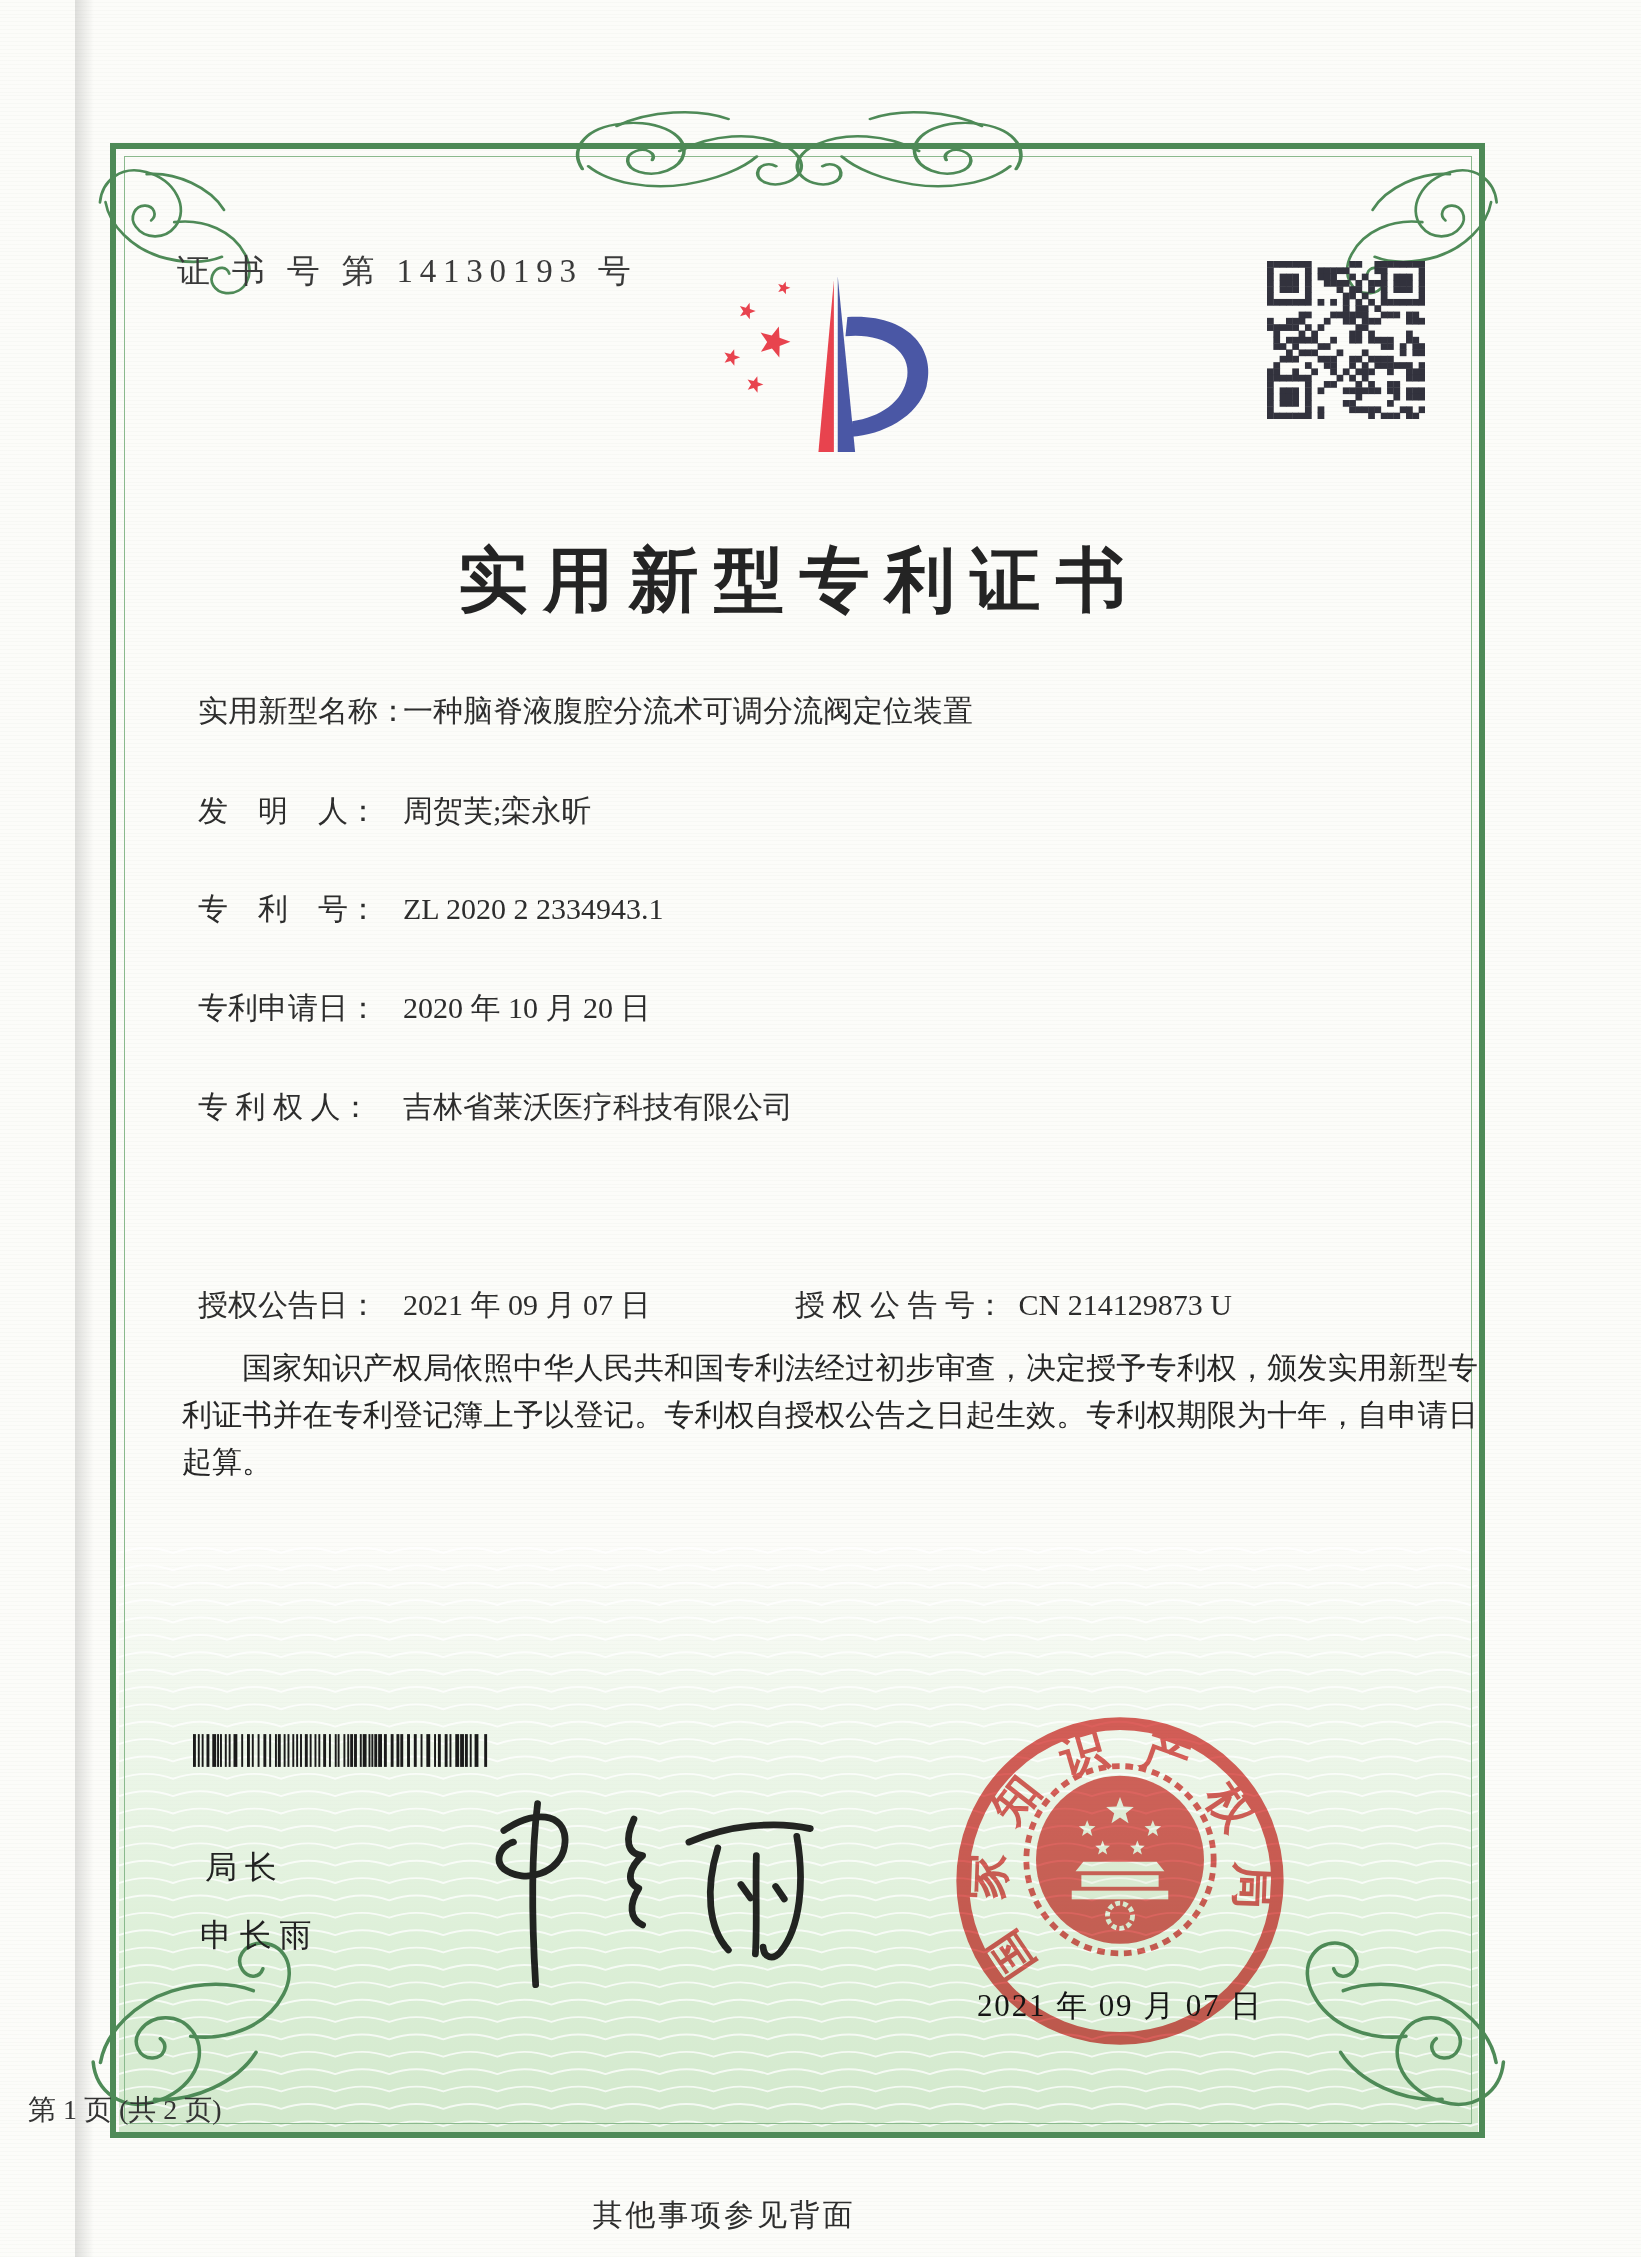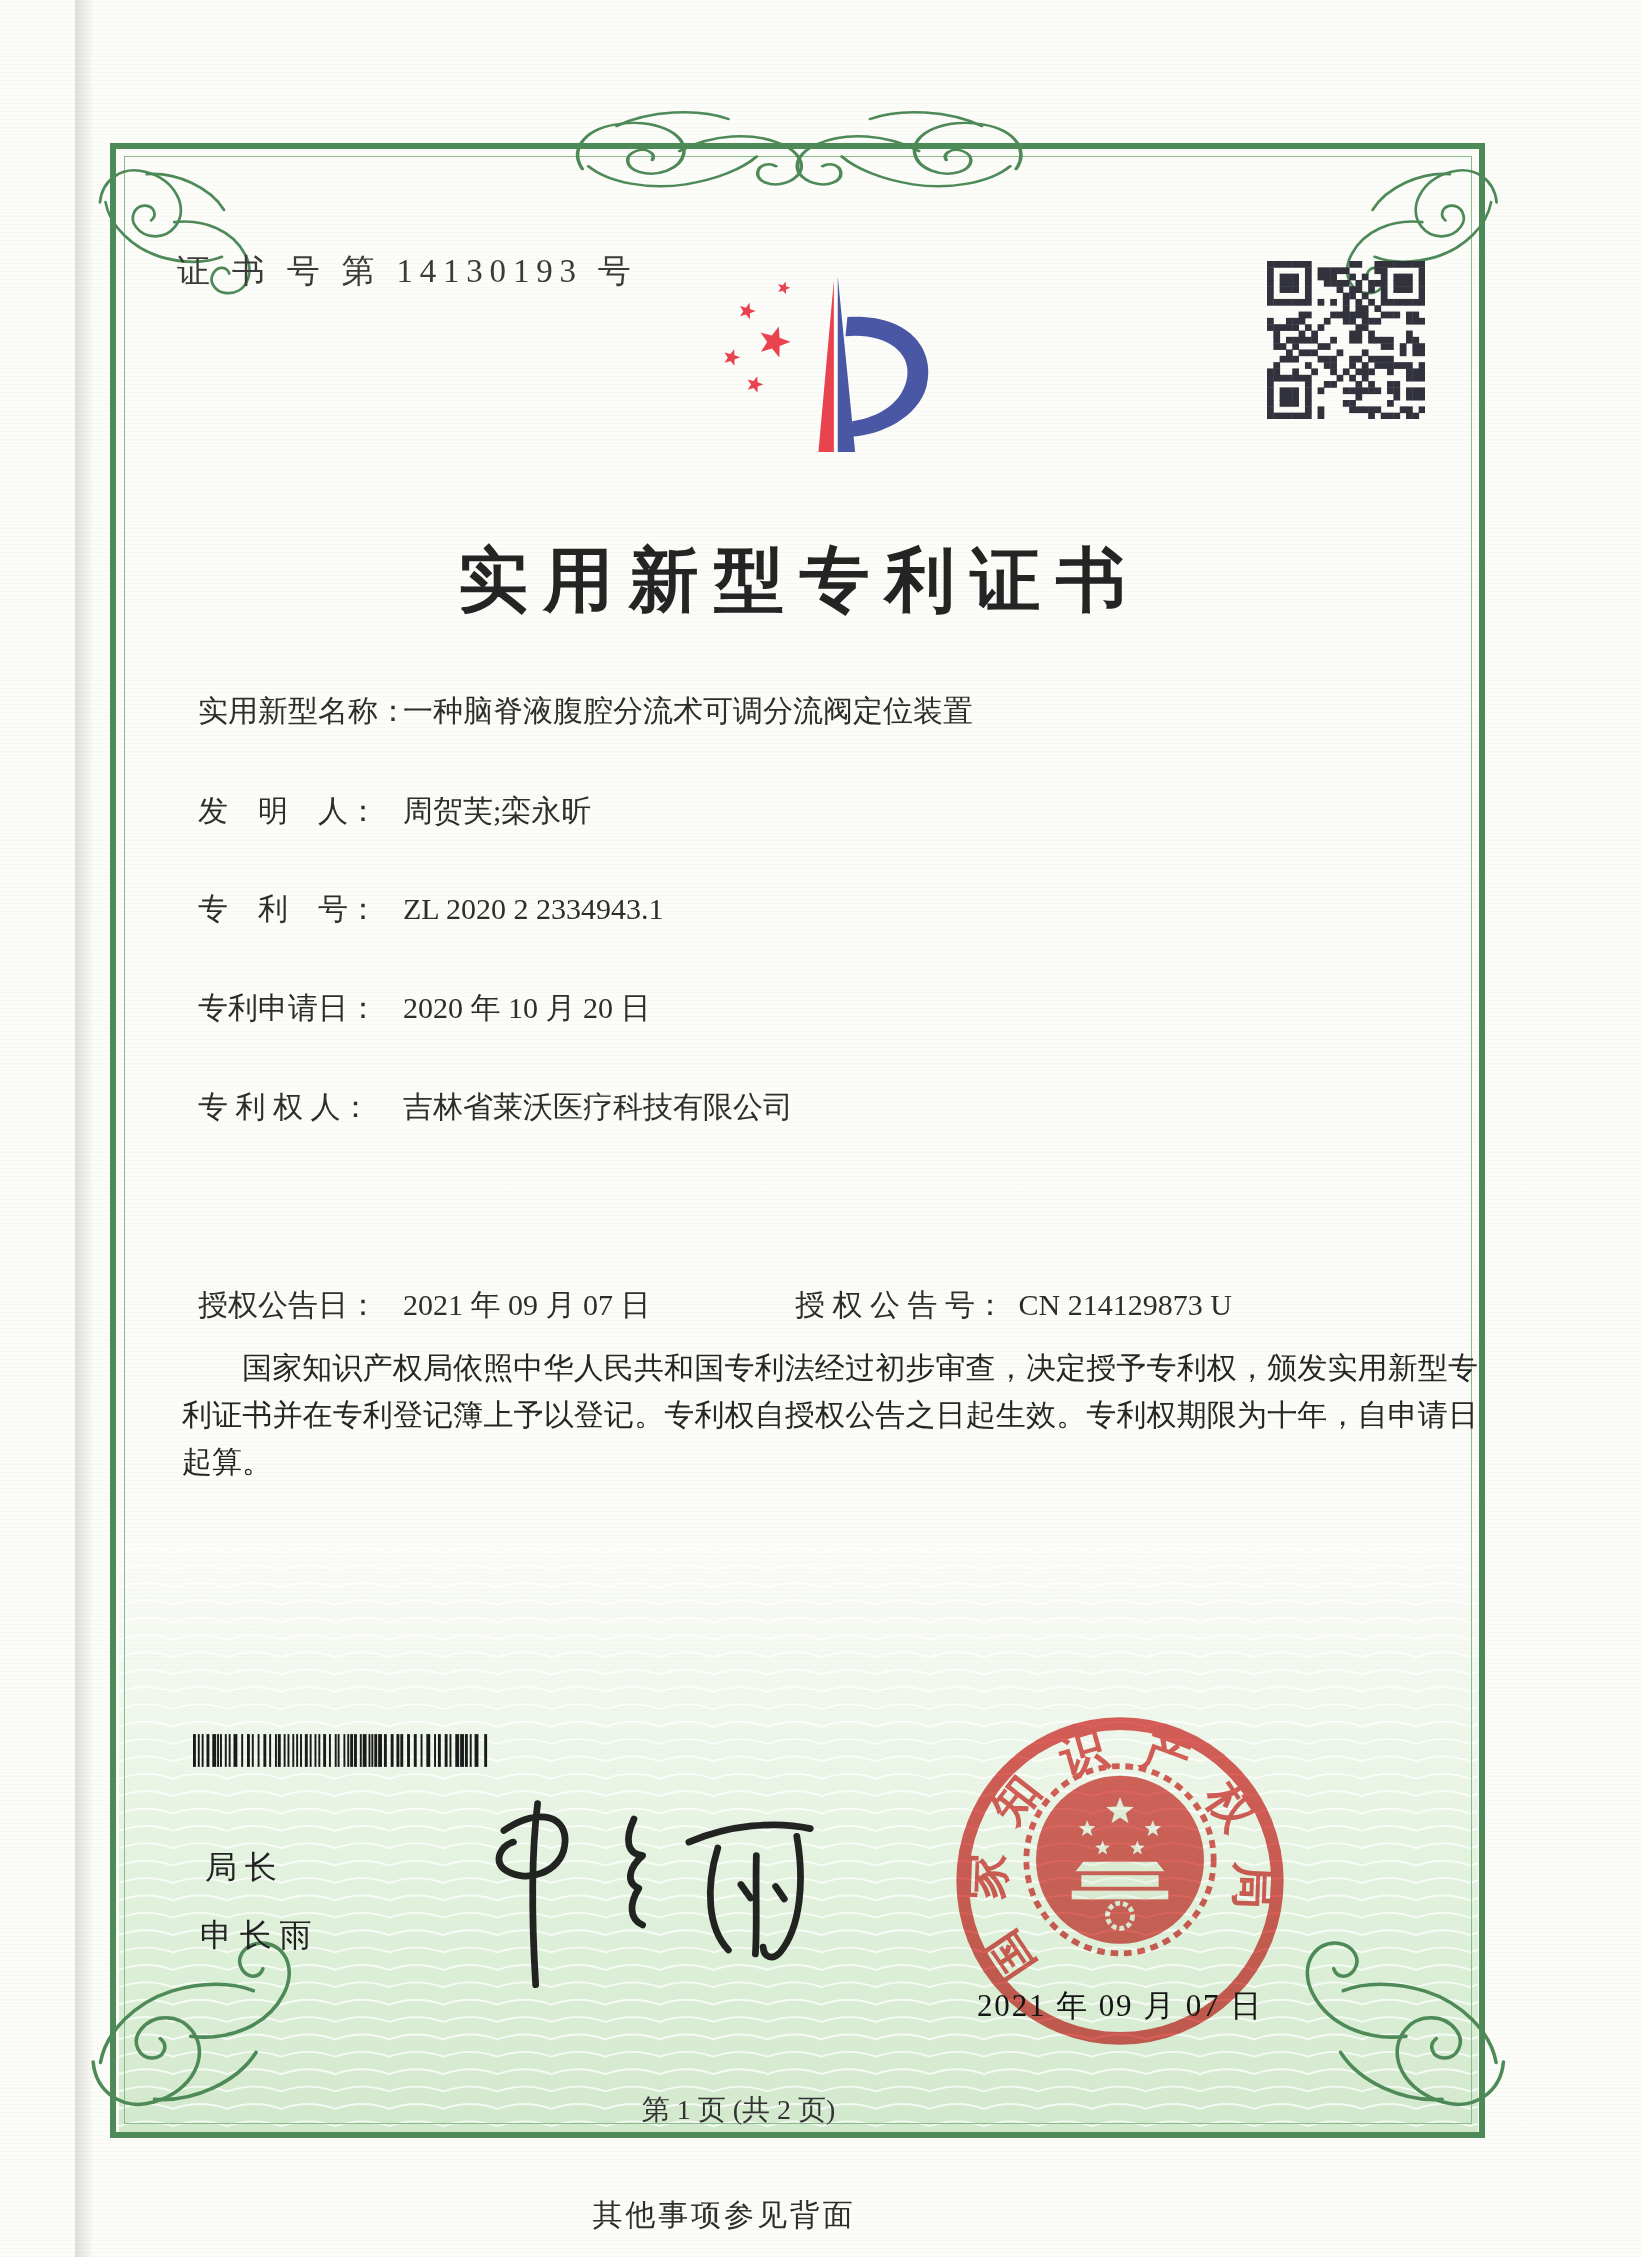--- a/index.html
+++ b/index.html
@@ -24,21 +24,21 @@
     letter-spacing:15.4px;font-weight:700;color:#242424;}
   .row{left:198px;font-size:30px;white-space:nowrap;color:#2d2d2d;}
   .flabel{display:inline-block;width:205px;}
   .row.second{left:795px;}
   .flabel.auto{width:auto;margin-right:13.5px;}
   .paras{left:182px;top:1344px;width:1296px;font-size:30px;line-height:47px;
     text-align:justify;color:#262626;}
   .paras p{margin:0;text-indent:2em;}
   .director-label{left:205px;top:1846px;font-size:32px;letter-spacing:7.7px;color:#222;}
   .director-name{left:200px;top:1914px;font-size:32px;letter-spacing:7.7px;color:#222;}
-  .page-info{left:0;top:2091px;width:1477px;text-align:center;font-size:28px;color:#333;}
+  .page-info{left:0;top:2091px;width:1477px;text-align:left;font-size:28px;color:#333;padding-left:28px;}
   .back-note{left:0;top:2182px;width:1448px;text-align:center;font-size:30px;color:#2e2e2e;letter-spacing:2.9px;margin-top:13px;}
   .seal-date{left:927px;top:1985px;width:386px;text-align:center;font-size:31px;
     color:#141414;letter-spacing:1.9px;z-index:8;}
   #seal-svg{left:952px;top:1713px;opacity:.9;mix-blend-mode:multiply;z-index:7;}
   #signature{left:436px;top:1792px;mix-blend-mode:multiply;z-index:6;}
   #ornaments{left:0;top:0;pointer-events:none;}
   svg{display:block;}
 </style>
 </head>
 <body>

